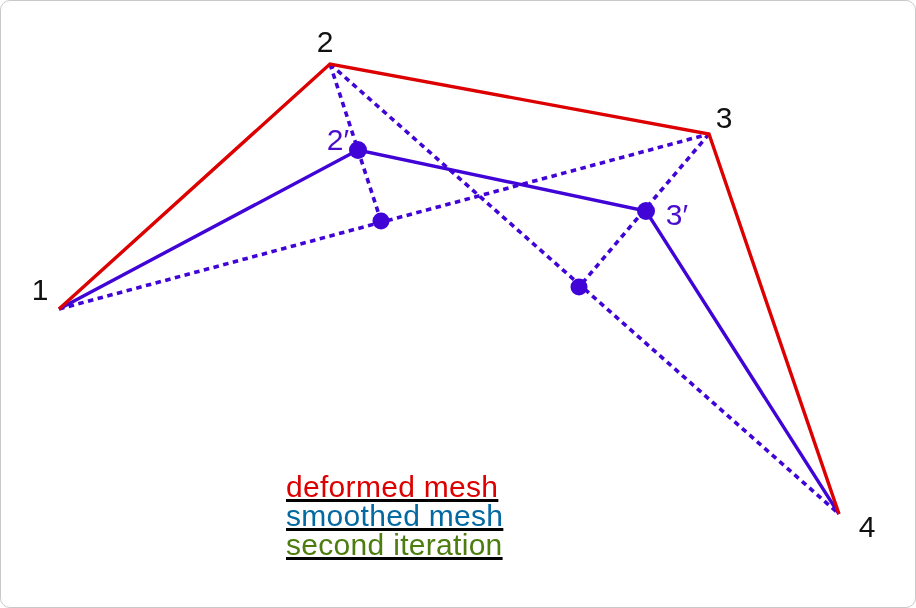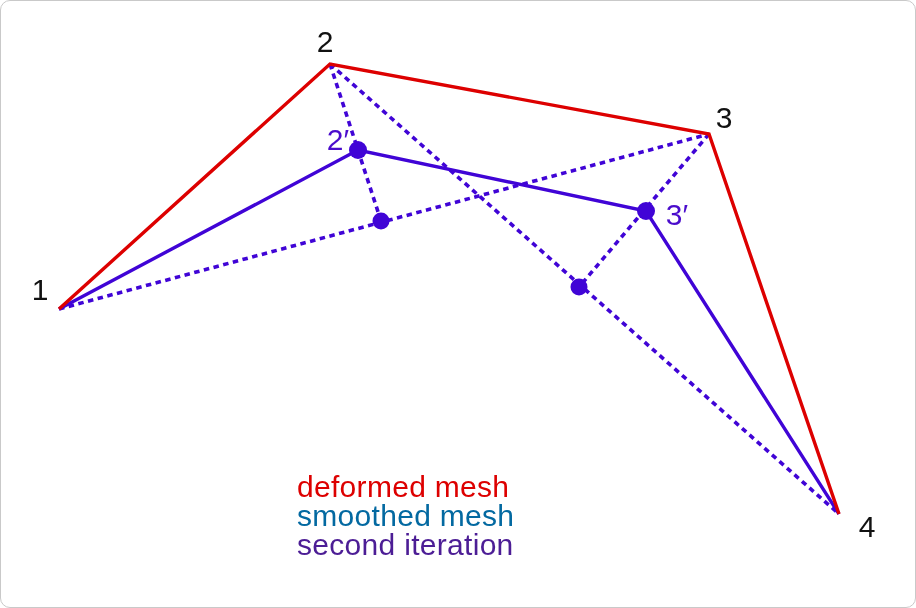--- a/index.html
+++ b/index.html
@@ -23,27 +23,28 @@
     top: 0;
     width: 916px;
     height: 608px;
   }
   svg.mesh text {
     font-family: "Liberation Sans", sans-serif;
     font-size: 30px;
   }
   .legend {
     position: absolute;
-    left: 296px;
+    left: 285px;
     top: 471px;
     font-size: 30px;
     line-height: 29px;
     letter-spacing: 0.3px;
     white-space: nowrap;
     user-select: none;
+    text-decoration: underline;
   }
 </style>
 </head>
 <body>
 
 <div class="page">
 
   <svg class="mesh" viewBox="0 0 916 608" xmlns="http://www.w3.org/2000/svg">
       <line x1="58" y1="308" x2="708" y2="133" stroke="#4004d6" stroke-width="3.6" stroke-dasharray="5.5 4.5" fill="none"></line>
       <line x1="329" y1="63" x2="838" y2="513" stroke="#4004d6" stroke-width="3.6" stroke-dasharray="5.5 4.5" fill="none"></line>
@@ -59,16 +60,16 @@
       <text x="324" y="40" fill="#111111" text-anchor="middle" dominant-baseline="central">2</text>
       <text x="723" y="116" fill="#111111" text-anchor="middle" dominant-baseline="central">3</text>
       <text x="866" y="525" fill="#111111" text-anchor="middle" dominant-baseline="central">4</text>
       <text x="337" y="138" fill="#4a0ccc" text-anchor="middle" dominant-baseline="central">2′</text>
       <text x="676" y="213" fill="#4a0ccc" text-anchor="middle" dominant-baseline="central">3′</text>
     </svg>
 
   <div class="legend">
     <div class="legend-line" style="color: rgb(221, 0, 0);">deformed mesh</div>
     <div class="legend-line" style="color: #0369a1;">smoothed mesh</div>
-    <div class="legend-line" style="color: #4c1d95;">second iteration</div>
+    <div class="legend-line" style="color: #4d7c0f;">second iteration</div>
   </div>
 
 </div>
 
 </body></html>

